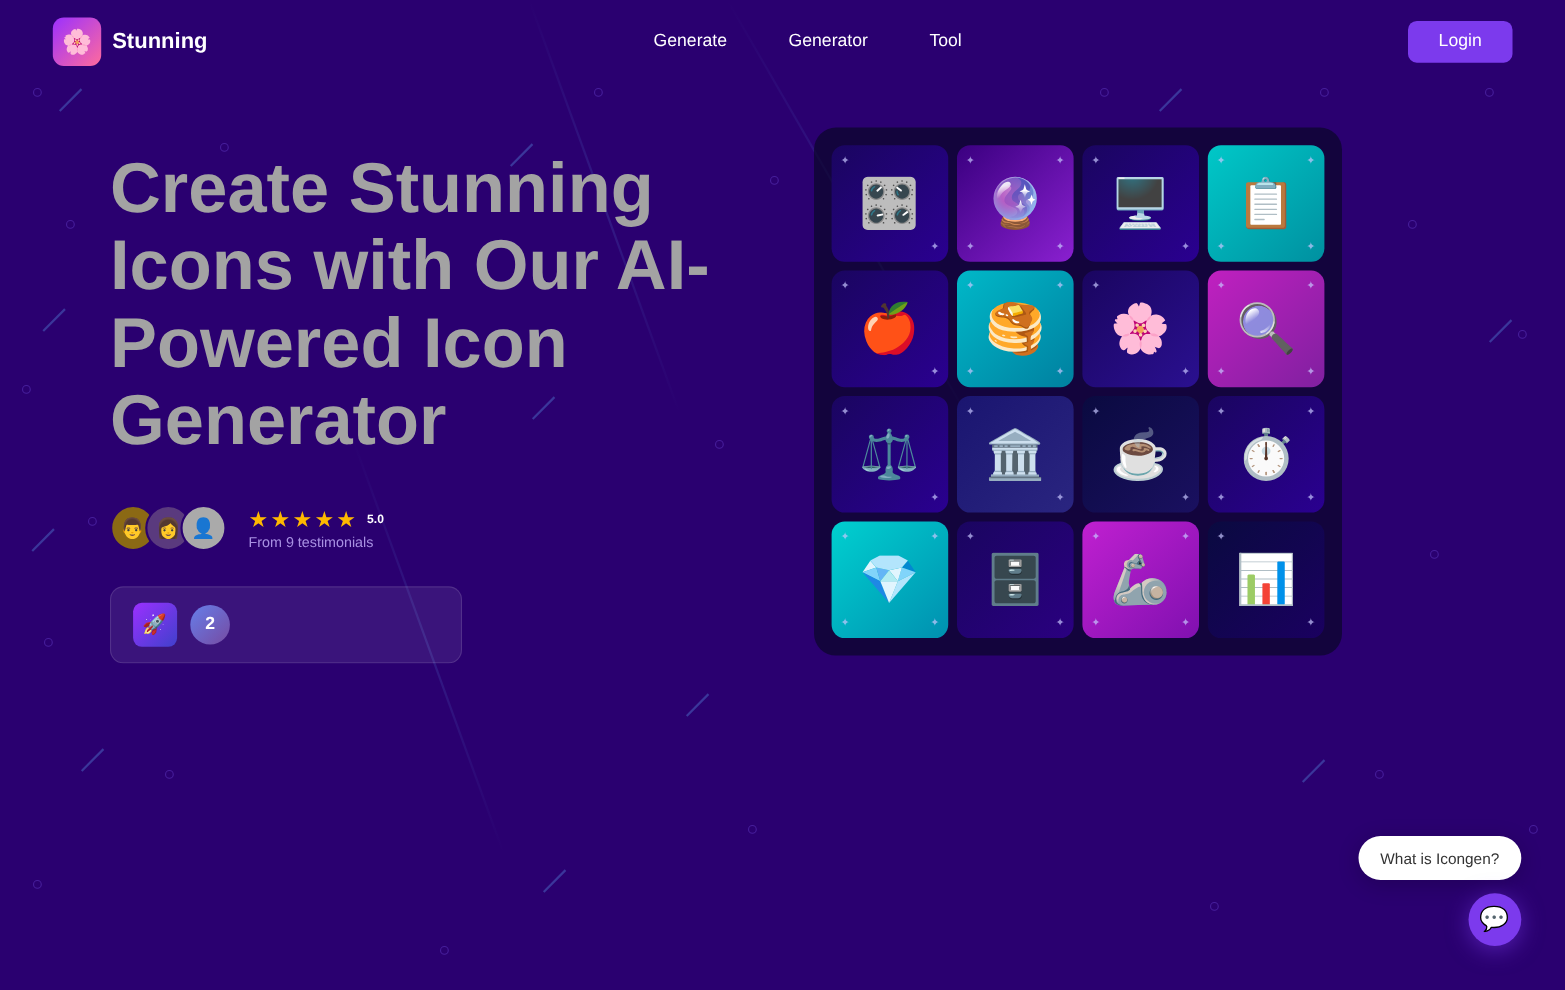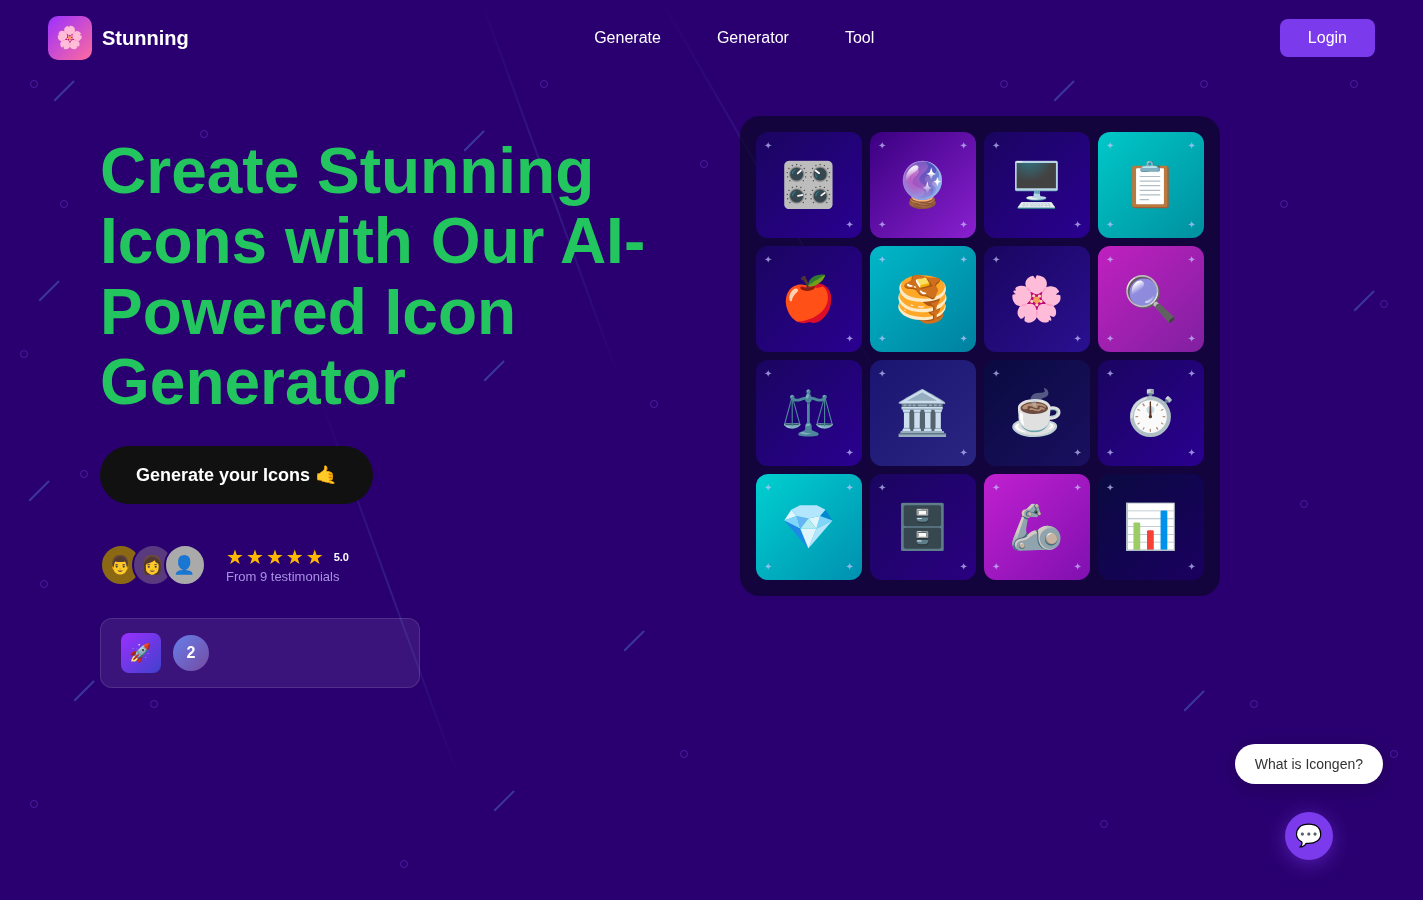--- a/index.html
+++ b/index.html
@@ -80,25 +80,25 @@
       gap: 60px;
     }
 
     
     .hero-text {
       flex: 0 0 580px;
       padding-top: 20px;
     }
 
     .hero-title {
-      color: #22c55e;
+      color: #a3a3a3;
       font-size: 64px;
       font-weight: 800;
       line-height: 1.1;
-      margin-bottom: 28px;
+      margin-bottom: 41px;
     }
 
     .hero-desc {
       color: rgba(220, 200, 255, 0.9);
       font-size: 17px;
       line-height: 1.7;
       margin-bottom: 36px;
       max-width: 540px;
     }
 
@@ -290,22 +290,22 @@
     .sp-bl { bottom: 8px; left: 8px; }
     .sp-br { bottom: 8px; right: 8px; }
 
     
     .chat-widget {
       position: fixed;
       bottom: 40px;
       right: 40px;
       display: flex;
       flex-direction: column;
-      align-items: center;
-      gap: 28px;
+      align-items: flex-end;
+      gap: 12px;
       z-index: 100;
     }
 
     .chat-bubble {
       background: white;
       color: #333;
       padding: 12px 20px;
       border-radius: 20px;
       font-size: 14px;
       font-weight: 500;
@@ -401,21 +401,20 @@
   </ul>
 
   <button class="login-btn">Login</button>
 </nav>
 
 <div class="main-content">
 
   <div class="hero-text">
     <h1 class="hero-title">Create Stunning Icons with Our AI-Powered Icon Generator</h1>
 
-    <button class="cta-btn">Generate your Icons 🤙</button>
 
     <div class="testimonials-row">
       <div class="avatars">
         <div class="avatar-circle">👨</div>
         <div class="avatar-circle">👩</div>
         <div class="avatar-circle">👤</div>
       </div>
       <div class="rating-info">
         <div style="display:flex;align-items:center;gap:4px;">
           <div class="stars">

